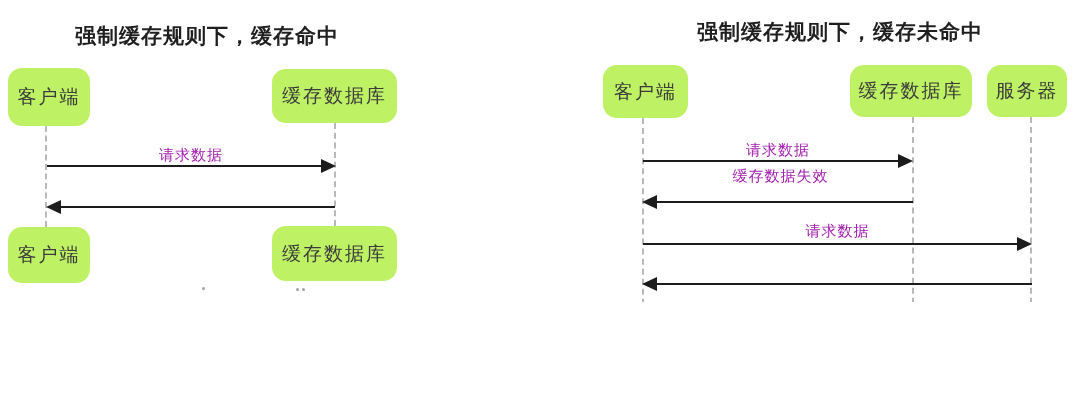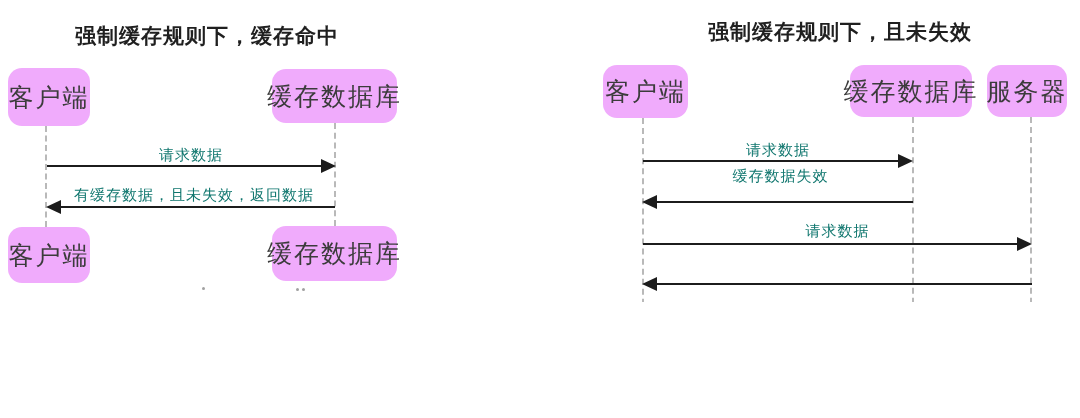--- a/index.html
+++ b/index.html
@@ -16,45 +16,45 @@
     position: absolute;
     text-align: center;
     font-size: 21px;
     font-weight: bold;
     color: #1f1f1f;
     letter-spacing: 1px;
     white-space: nowrap;
   }
   .actor {
     position: absolute;
-    background: #f0abfc;
+    background: #bef264;
     border-radius: 14px;
     display: flex;
     align-items: center;
     justify-content: center;
-    font-size: 25px;
+    font-size: 19px;
     color: #3b3b3b;
     letter-spacing: 2px;
     white-space: nowrap;
   }
   .lifeline {
     position: absolute;
     width: 0;
     border-left: 2px dashed #b9b9b9;
   }
   .msg-line {
     position: absolute;
     height: 2px;
     background: #1c1c1c;
   }
   .msg-label {
     position: absolute;
     text-align: center;
     font-size: 15px;
-    color: #0f766e;
+    color: #a21caf;
     letter-spacing: 1px;
     white-space: nowrap;
   }
   .arrow-right {
     position: absolute;
     width: 0; height: 0;
     border-top: 7px solid transparent;
     border-bottom: 7px solid transparent;
     border-left: 15px solid #1c1c1c;
   }
@@ -123,31 +123,30 @@
   <div class="actor" style="left:8px; top:68px; width:82px; height:58px;">客户端</div>
   <div class="actor" style="left:272px; top:69px; width:125px; height:54px;">缓存数据库</div>
 
   <div class="lifeline" style="left:45px; top:126px; height:101px;"></div>
   <div class="lifeline" style="left:334px; top:123px; height:103px;"></div>
 
   <div class="msg-label" style="left:47px; top:146px; width:288px;">请求数据</div>
   <div class="msg-line" style="left:47px; top:165px; width:274px;"></div>
   <div class="arrow-right" style="left:321px; top:159px;"></div>
 
-  <div class="msg-label" style="left:52px; top:186px; width:284px;">有缓存数据，且未失效，返回数据</div>
   <div class="msg-line" style="left:61px; top:206px; width:274px;"></div>
   <div class="arrow-left" style="left:46px; top:200px;"></div>
 
   <div class="actor" style="left:8px; top:227px; width:82px; height:56px;">客户端</div>
   <div class="actor" style="left:272px; top:226px; width:125px; height:55px;">缓存数据库</div>
 
   <div class="dot" style="left:202px; top:287px;"></div>
   <div class="dot double" style="left:296px; top:288px;"></div>
 
-  <div class="title" style="left:670px; top:18px; width:340px;">强制缓存规则下，且未失效</div>
+  <div class="title" style="left:670px; top:18px; width:340px;">强制缓存规则下，缓存未命中</div>
 
   <div class="actor" style="left:603px; top:65px; width:85px; height:53px;">客户端</div>
   <div class="actor" style="left:850px; top:65px; width:122px; height:52px;">缓存数据库</div>
   <div class="actor" style="left:987px; top:65px; width:80px; height:52px;">服务器</div>
 
   <div class="lifeline" style="left:642px; top:118px; height:227px;"></div>
   <div class="lifeline" style="left:912px; top:117px; height:227px;"></div>
   <div class="lifeline" style="left:1030px; top:117px; height:227px;"></div>
 
   <div class="msg-label" style="left:643px; top:141px; width:270px;">请求数据</div>

